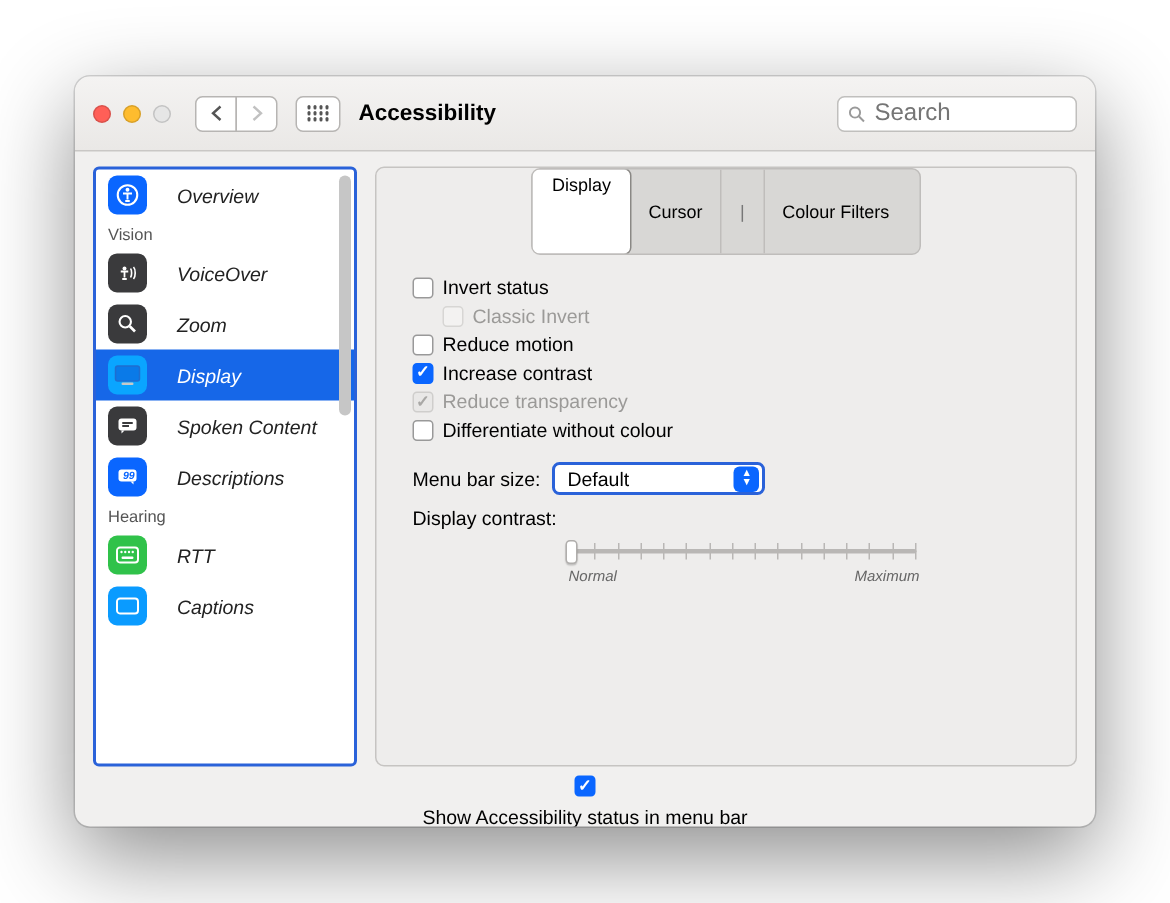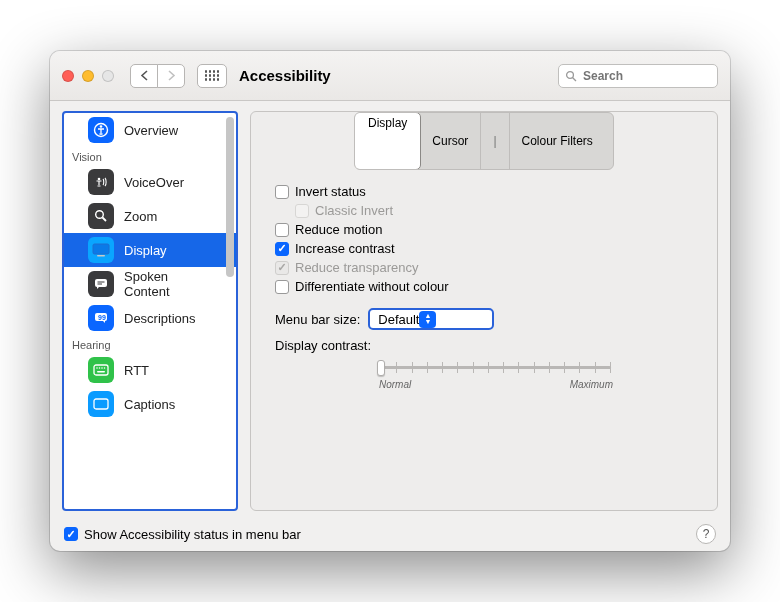--- a/index.html
+++ b/index.html
@@ -50,33 +50,33 @@
     background:#fff;display:flex;align-items:center;justify-content:center;
   }
   .grid-dots{display:grid;grid-template-columns:repeat(4,2.5px);grid-template-rows:repeat(3,2.5px);gap:1.5px;}
   .grid-dots span{background:#555;border-radius:50%;}
   .title{font-weight:600;font-size:15px;}
   .spacer{flex:1;}
   .search{
     width:160px;height:24px;border:1px solid #c0bfbd;border-radius:5px;
     background:#fff;display:flex;align-items:center;padding:0 6px;gap:4px;
   }
-  .search input{border:none;outline:none;font-size:12px;width:100%;color:#888;background:transparent;font-weight:bold;}
+  .search input{border:none;outline:none;font-size:16px;width:100%;color:#888;background:transparent;}
   .mag{color:#9a9a9a;}
   
   .body{flex:1;display:flex;padding:10px 12px 6px 12px;gap:12px; min-height:0;}
   .sidebar{
     width:176px;border:2px solid #2a62d9;border-radius:4px;background:#fff;
     position:relative;overflow:hidden;
   }
   .sb-scroll{position:absolute;inset:0;overflow:hidden;}
   .scrollbar{position:absolute;right:2px;top:4px;width:8px;height:160px;background:#c6c6c6;border-radius:4px;}
   .sb-item{
-    display:flex;align-items:center;gap:10px;height:34px;padding:0 24px;
-    font-size:13px;color:#222;
+    display:flex;align-items:center;gap:20px;height:34px;padding:0 8px;
+    font-size:13px;color:#222;font-style:italic;
   }
   .sb-item.selected{background:#1667e8;color:#fff;}
   .sb-header{font-size:11px;font-weight:400;color:#555;padding:4px 8px 2px;}
   .sb-icon{
     width:26px;height:26px;border-radius:6px;display:flex;align-items:center;
     justify-content:center;flex:none;color:#fff;font-size:14px;
   }
   
   .panel{
     flex:1;border:1px solid #c6c4c2;border-radius:6px;background:#eeedec;
@@ -98,21 +98,21 @@
     display:flex;align-items:center;justify-content:center;flex:none;
   }
   .cbox.checked{background:#0a66ff;border-color:#0a66ff;}
   .cbox.checked::after{content:"✓";color:#fff;font-size:11px;line-height:1;font-weight:700;}
   .cbox.checked-disabled{background:#e9e8e7;border-color:#cfcecc;}
   .cbox.checked-disabled::after{content:"✓";color:#a9a8a6;font-size:11px;font-weight:700;}
   .cbox.disabled{background:#f3f2f1;border-color:#d7d6d4;}
   .formrow{display:flex;align-items:center;gap:8px;margin:14px 0 6px 4px;}
   .select{
     height:22px;border:2px solid #2a62d9;border-radius:5px;background:#fff;
-    display:flex;align-items:center;justify-content:flex-start;padding:0 2px 0 8px;width:126px;
+    display:flex;align-items:center;justify-content:space-between;padding:0 2px 0 8px;width:142px;
   }
   .select-arrows{
     width:17px;height:17px;border-radius:4px;background:#0a66ff;color:#fff;
     display:flex;flex-direction:column;align-items:center;justify-content:center;
     font-size:7px;line-height:6px;
   }
   .slider-wrap{margin-top:8px;}
   .slider-label{font-size:13px;margin-left:4px;}
   .slider{
     position:relative;height:20px;margin:4px 0 0 110px;width:230px;
@@ -122,21 +122,21 @@
   }
   .slider-ticks{position:absolute;left:0;right:0;top:5px;display:flex;justify-content:space-between;}
   .slider-ticks span{width:1px;height:11px;background:#b9b7b5;}
   .slider-thumb{
     position:absolute;left:-4px;top:3px;width:8px;height:16px;border-radius:3px;background:#fff;
     border:1px solid #b0aeac;box-shadow:0 1px 1px rgba(0,0,0,0.2);
   }
   .slider-ends{display:flex;justify-content:space-between;font-size:10px;color:#666;margin:2px 0 0 108px;width:234px;font-style:italic;}
   
   .footer{
-    height:34px;display:flex;align-items:center;padding:0 14px;gap:6px;
+    height:34px;display:flex;align-items:center;padding:0 14px;gap:6px;flex-direction:column;
   }
   .help{
     margin-left:auto;width:20px;height:20px;border:1px solid #b7b5b3;border-radius:50%;
     display:flex;align-items:center;justify-content:center;font-size:12px;color:#555;background:#fff;
   }
   svg{display:block;}
 </style>
 </head>
 <body>
 

